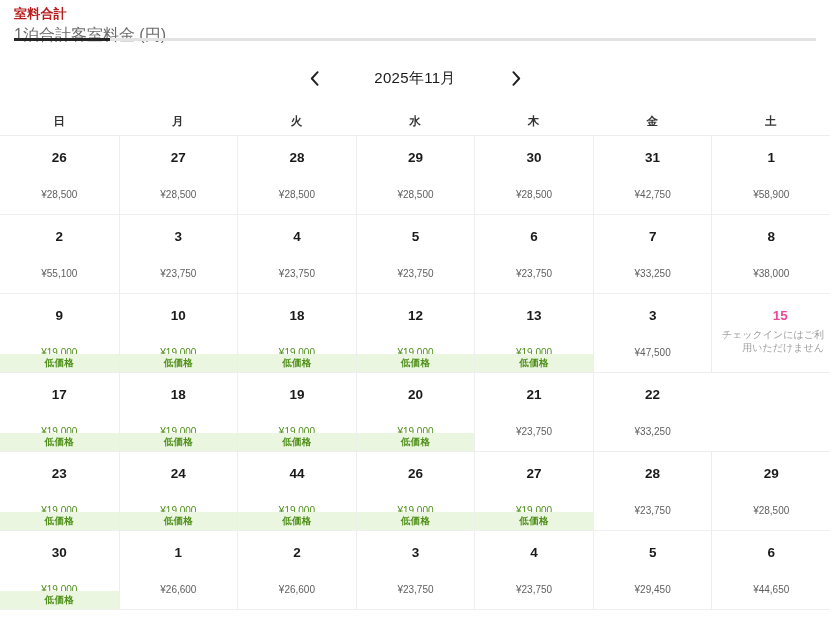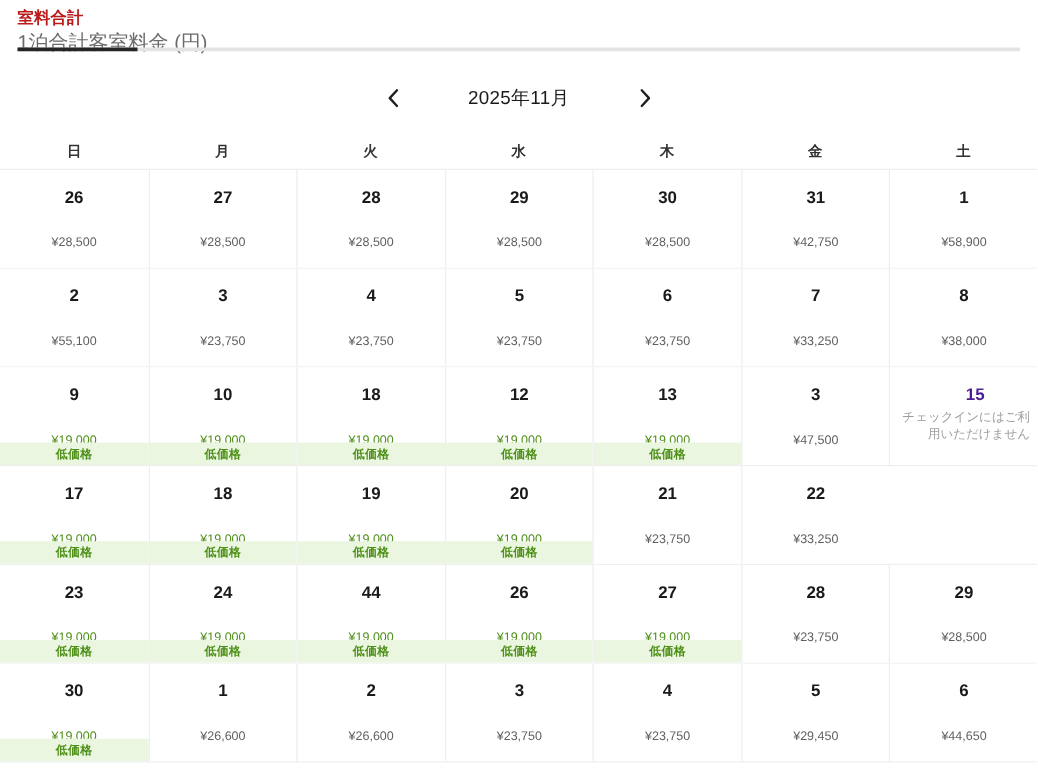--- a/index.html
+++ b/index.html
@@ -124,21 +124,21 @@
   .day-cell.disabled {
     cursor: default;
   }
   .day-number {
     font-size: 13.5px;
     font-weight: bold;
     color: #1a1a1a;
     line-height: 16px;
   }
   .day-cell.lowprice .day-number { color: #1a1a1a; }
-  .day-cell.disabled .day-number { color: #4c1d95; font-weight: bold; margin-left: 18px; }
+  .day-cell.disabled .day-number { color: #ec4899; font-weight: bold; margin-left: 18px; }
   .day-price {
     font-size: 10px;
     color: #5f5f5f;
     line-height: 15px;
     margin-top: 21px;
   }
   .day-cell.lowprice .day-price {
     color: #4e8f18;
   }
   .day-note {

